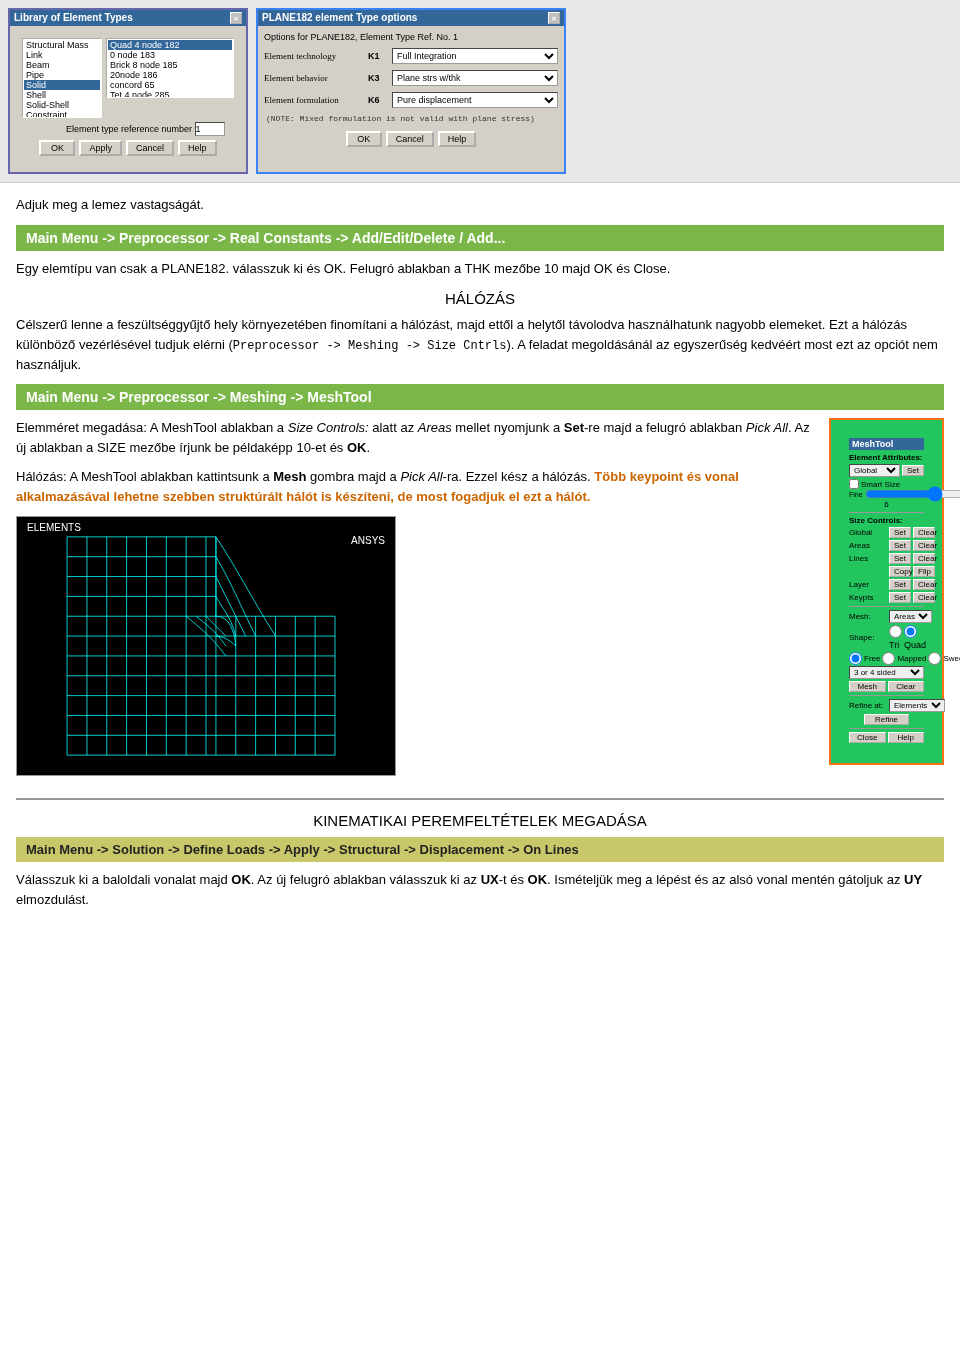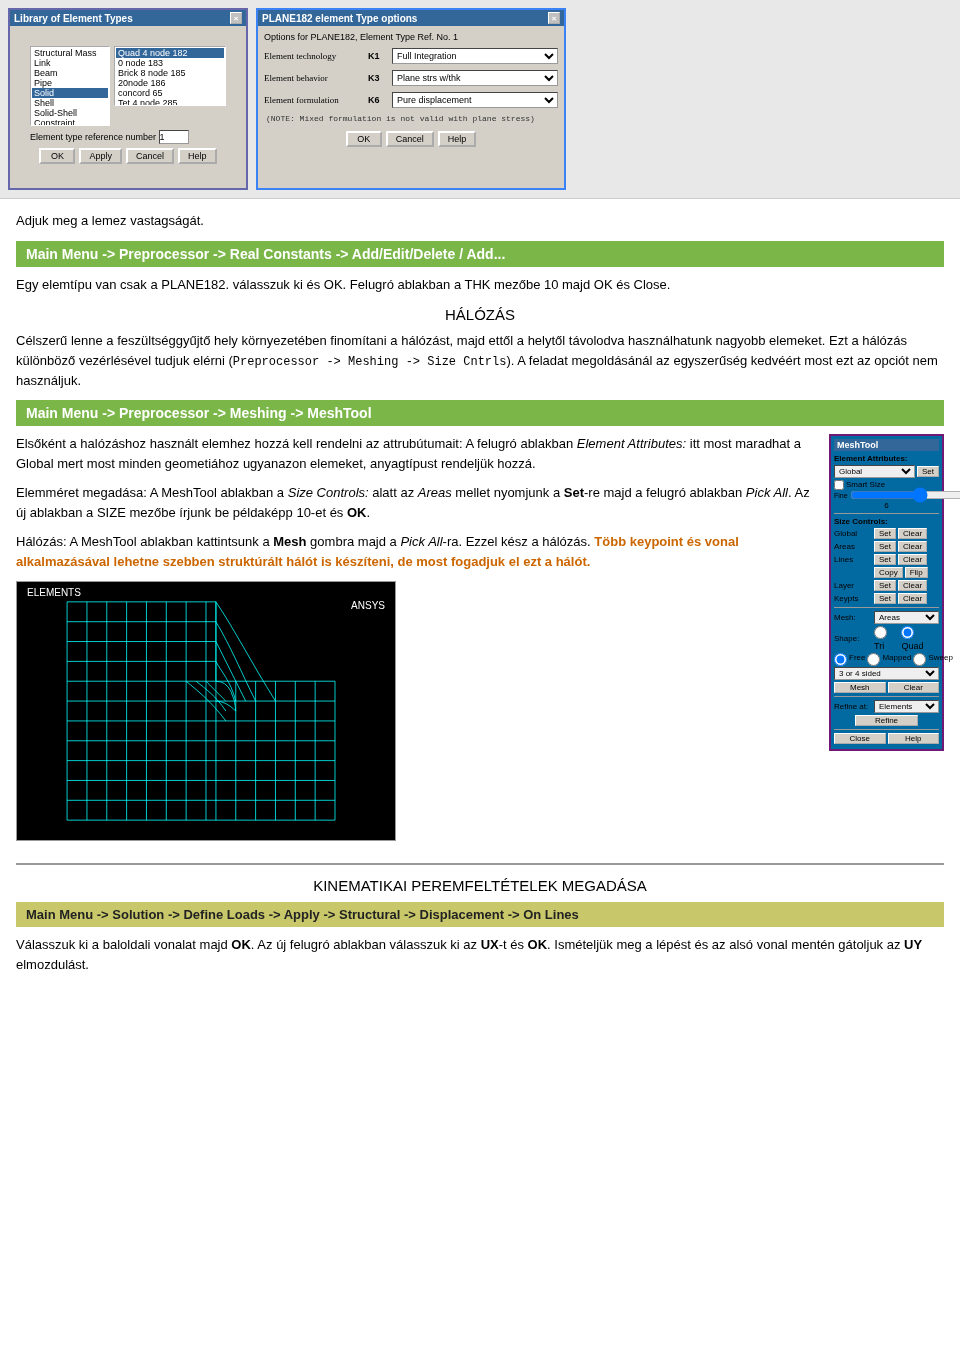--- a/index.html
+++ b/index.html
@@ -28,35 +28,35 @@
       font-size: 10px;
     }
     .win-title {
       background: #336699;
       color: white;
       padding: 2px 4px;
       font-size: 10px;
       font-weight: bold;
       display: flex;
       justify-content: space-between;
-      align-items: center;
+      align-items: flex-start;
     }
     .win-title .win-close {
       background: #c0c0c0;
       border: 1px outset #fff;
       width: 12px;
       height: 12px;
       font-size: 8px;
       display: flex;
       align-items: center;
       justify-content: center;
       cursor: pointer;
     }
     .win-body {
-      padding: 20px;
+      padding: 12px;
     }
     .lib-content {
       display: flex;
       gap: 4px;
     }
     .lib-left {
       width: 80px;
     }
     .lib-list {
       border: 1px inset #fff;
@@ -88,20 +88,21 @@
     .lib-right-item {
       padding: 0 2px;
     }
     .lib-right-item.selected {
       background: #336699;
       color: white;
     }
     .lib-ref {
       margin-top: 4px;
       font-size: 9px;
+      margin-left: 44px;
     }
     .lib-ref input {
       width: 30px;
       height: 14px;
       font-size: 9px;
       border: 1px inset #999;
     }
     .win-buttons {
       display: flex;
       gap: 4px;
@@ -214,24 +215,24 @@
     .mesh-text {
       flex: 1;
     }
     .mesh-tool-panel {
       width: 115px;
       flex-shrink: 0;
     }
 
     
     .meshtool-win {
-      border: 2px solid #701a75;
-      background: #0369a1;
-      font-size: 9px;
-      padding: 3px;
+      border: 2px solid #f97316;
+      background: #22c55e;
+      font-size: 9px;
+      padding: 18px;
     }
     .mt-title {
       background: #336699;
       color: white;
       padding: 1px 3px;
       font-size: 9px;
       font-weight: bold;
       margin-bottom: 3px;
     }
     .mt-row {
@@ -268,20 +269,21 @@
     .mt-slider {
       flex: 1;
       height: 8px;
     }
     .mt-checkbox {
       width: 10px;
       height: 10px;
     }
     .mt-radio-row {
       display: flex;
+      align-items: center;
       gap: 2px;
       font-size: 8px;
       margin-bottom: 1px;
     }
     .mt-divider {
       border-top: 1px solid #999;
       margin: 3px 0;
     }
 
     
@@ -429,25 +431,20 @@
     Célszerű lenne a feszültséggyűjtő hely környezetében finomítani a hálózást, majd ettől a helytől távolodva
     használhatunk nagyobb elemeket. Ezt a hálózás különböző vezérlésével tudjuk elérni (<span class="code">Preprocessor -&gt;
     Meshing -&gt; Size Cntrls</span>). A feladat megoldásánál az egyszerűség kedvéért most ezt az opciót nem
     használjuk.
   </div>
 
   <div class="green-bar">Main Menu -&gt; Preprocessor -&gt; Meshing -&gt; MeshTool</div>
 
   <div class="mesh-section">
     <div class="mesh-text">
-      <div class="text-block">
-        Elsőként a halózáshoz használt elemhez hozzá kell rendelni az attrubútumait: A felugró
-        ablakban <em>Element Attributes:</em> itt most maradhat a Global mert most minden geometiához
-        ugyanazon elemeket, anyagtípust rendeljük hozzá.
-      </div>
 
       <div class="text-block">
         Elemméret megadása: A MeshTool ablakban a <em>Size Controls:</em> alatt az <em>Areas</em> mellet nyomjunk
         a <strong>Set</strong>-re majd a felugró ablakban <em>Pick All</em>. Az új ablakban a SIZE mezőbe írjunk be példaképp
         10-et és <strong>OK</strong>.
       </div>
 
       <div class="text-block">
         Hálózás: A MeshTool ablakban kattintsunk a <strong>Mesh</strong> gombra majd a <em>Pick All</em>-ra. Ezzel kész a
         hálózás. <span class="highlight-orange">Több keypoint és vonal alkalmazásával lehetne szebben struktúrált hálót is készíteni, de most fogadjuk el ezt a hálót.</span>

